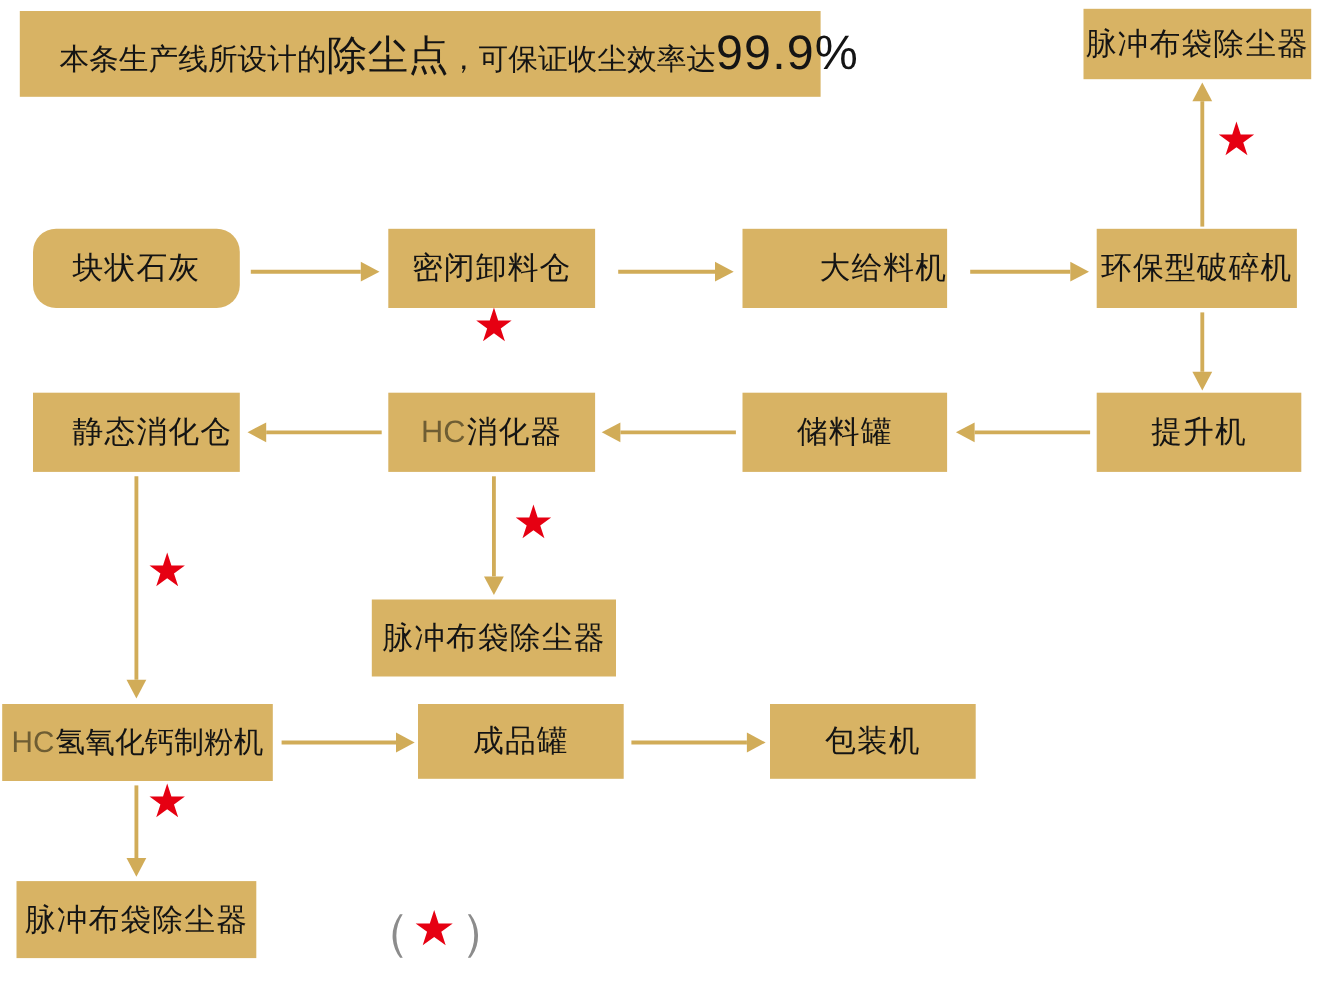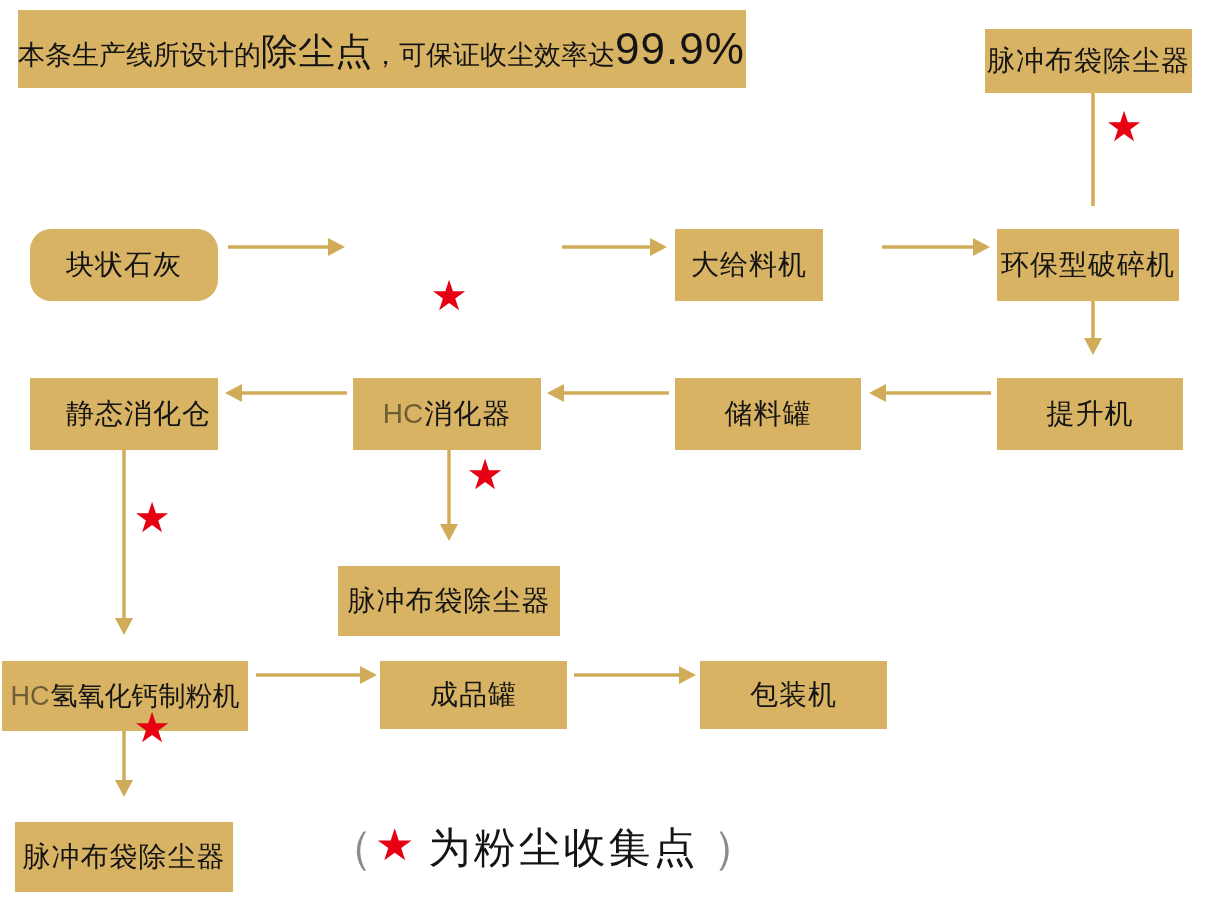--- a/index.html
+++ b/index.html
@@ -20,36 +20,36 @@
     background: #ffffff;
     overflow: hidden;
   }
   .banner {
     position: absolute;
     left: 18px; top: 10px;
     width: 728px; height: 78px;
     background: var(--box-gold);
     color: var(--ink);
     line-height: 78px;
+    padding-left: 36px;
     white-space: nowrap;
   }
   .banner .seg-normal { font-size: 27px; }
   .banner .seg-large  { font-size: 37px; }
   .banner .seg-xlarge { font-size: 44px; font-weight: 300; letter-spacing: 1px; }
   .node {
     position: absolute;
     background: var(--box-gold);
     color: var(--ink);
     display: flex;
     align-items: center;
     justify-content: center;
     font-size: 28px;
     letter-spacing: 1px;
     white-space: nowrap;
-    margin-top: 21px;
   }
   .node .hc-prefix { color: var(--hc-brown); letter-spacing: 0; margin-right: 1px; }
   .node.small-text { font-size: 27px; letter-spacing: 0; }
   .arrows { position: absolute; left: 0; top: 0; width: 1214px; height: 900px; }
   .arrow-line { stroke: var(--arrow-gold); stroke-width: 3.5; }
   .arrow-head { fill: var(--arrow-gold); }
   .star {
     position: absolute;
     color: var(--star-red);
     font-size: 42px;
@@ -146,21 +146,24 @@
     </g>
   </svg>
 
   <div class="node" style="left:985px; top:8px; width:207px; height:64px;">
     <span>脉冲布袋除尘器</span>
   </div>
 
   <div class="node" style="left:30px; top:208px; width:188px; height:72px;border-radius:21px;">
     <span>块状石灰</span>
   </div>
-  <div class="node" style="left:675px; top:208px; width:148px; height:72px;">
+  <div class="node" style="left:353px; top:208px; width:188px; height:72px;">
+    <span>密闭卸料仓</span>
+  </div>
+  <div class="node" style="left:675px; top:208px; width:186px; height:72px;justify-content:flex-end;">
     <span>大给料机</span>
   </div>
   <div class="node" style="left:997px; top:208px; width:182px; height:72px;">
     <span>环保型破碎机</span>
   </div>
 
   <div class="node" style="left:30px; top:357px; width:188px; height:72px;padding-left:29px;">
     <span>静态消化仓</span>
   </div>
   <div class="node" style="left:353px; top:357px; width:188px; height:72px;">
@@ -195,17 +198,16 @@
 
   <span class="star" style="left:449px; top:298px;">★</span>
   <span class="star" style="left:1124px; top:129px;">★</span>
   <span class="star" style="left:485px; top:477px;">★</span>
   <span class="star" style="left:152px; top:520px;">★</span>
   <span class="star" style="left:152px; top:730px;">★</span>
 
   <div class="legend">
     <span class="paren">（</span>
     <span class="legend-star">★</span>
-    <span class="legend-text">为粉尘收集点</span>
     <span class="paren">）</span>
   </div>
 
 </div>
 
 </body></html>

